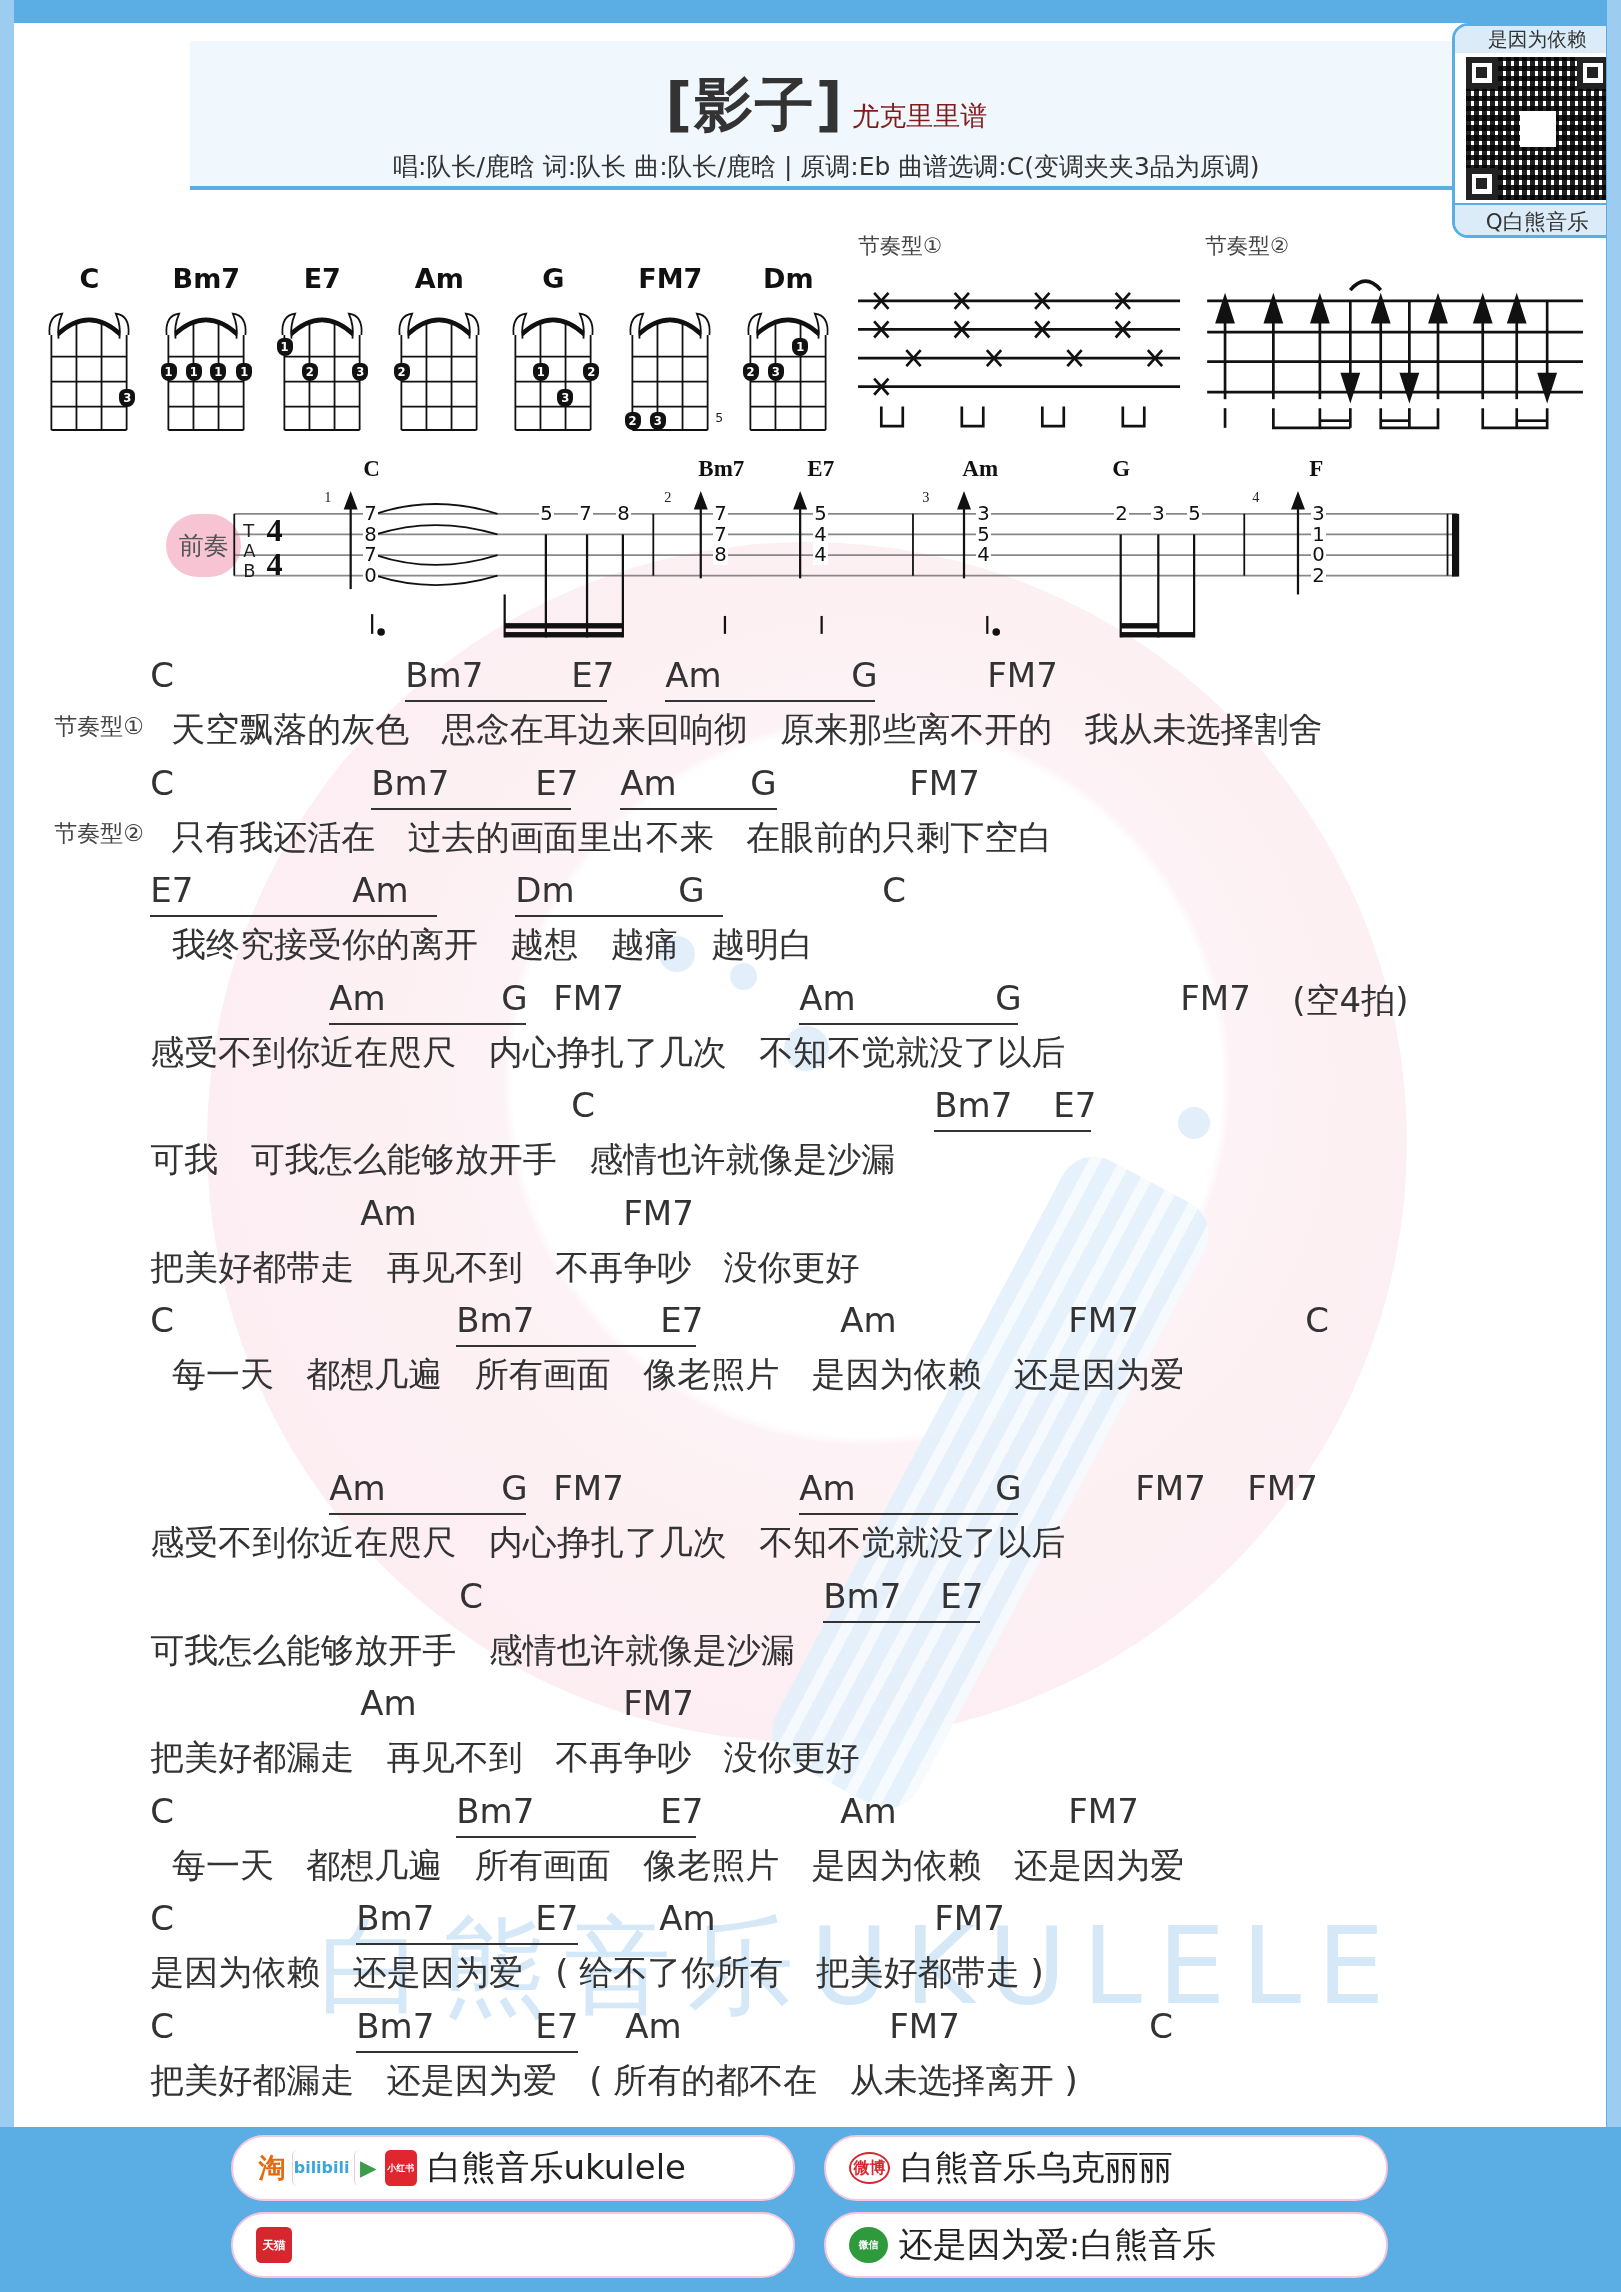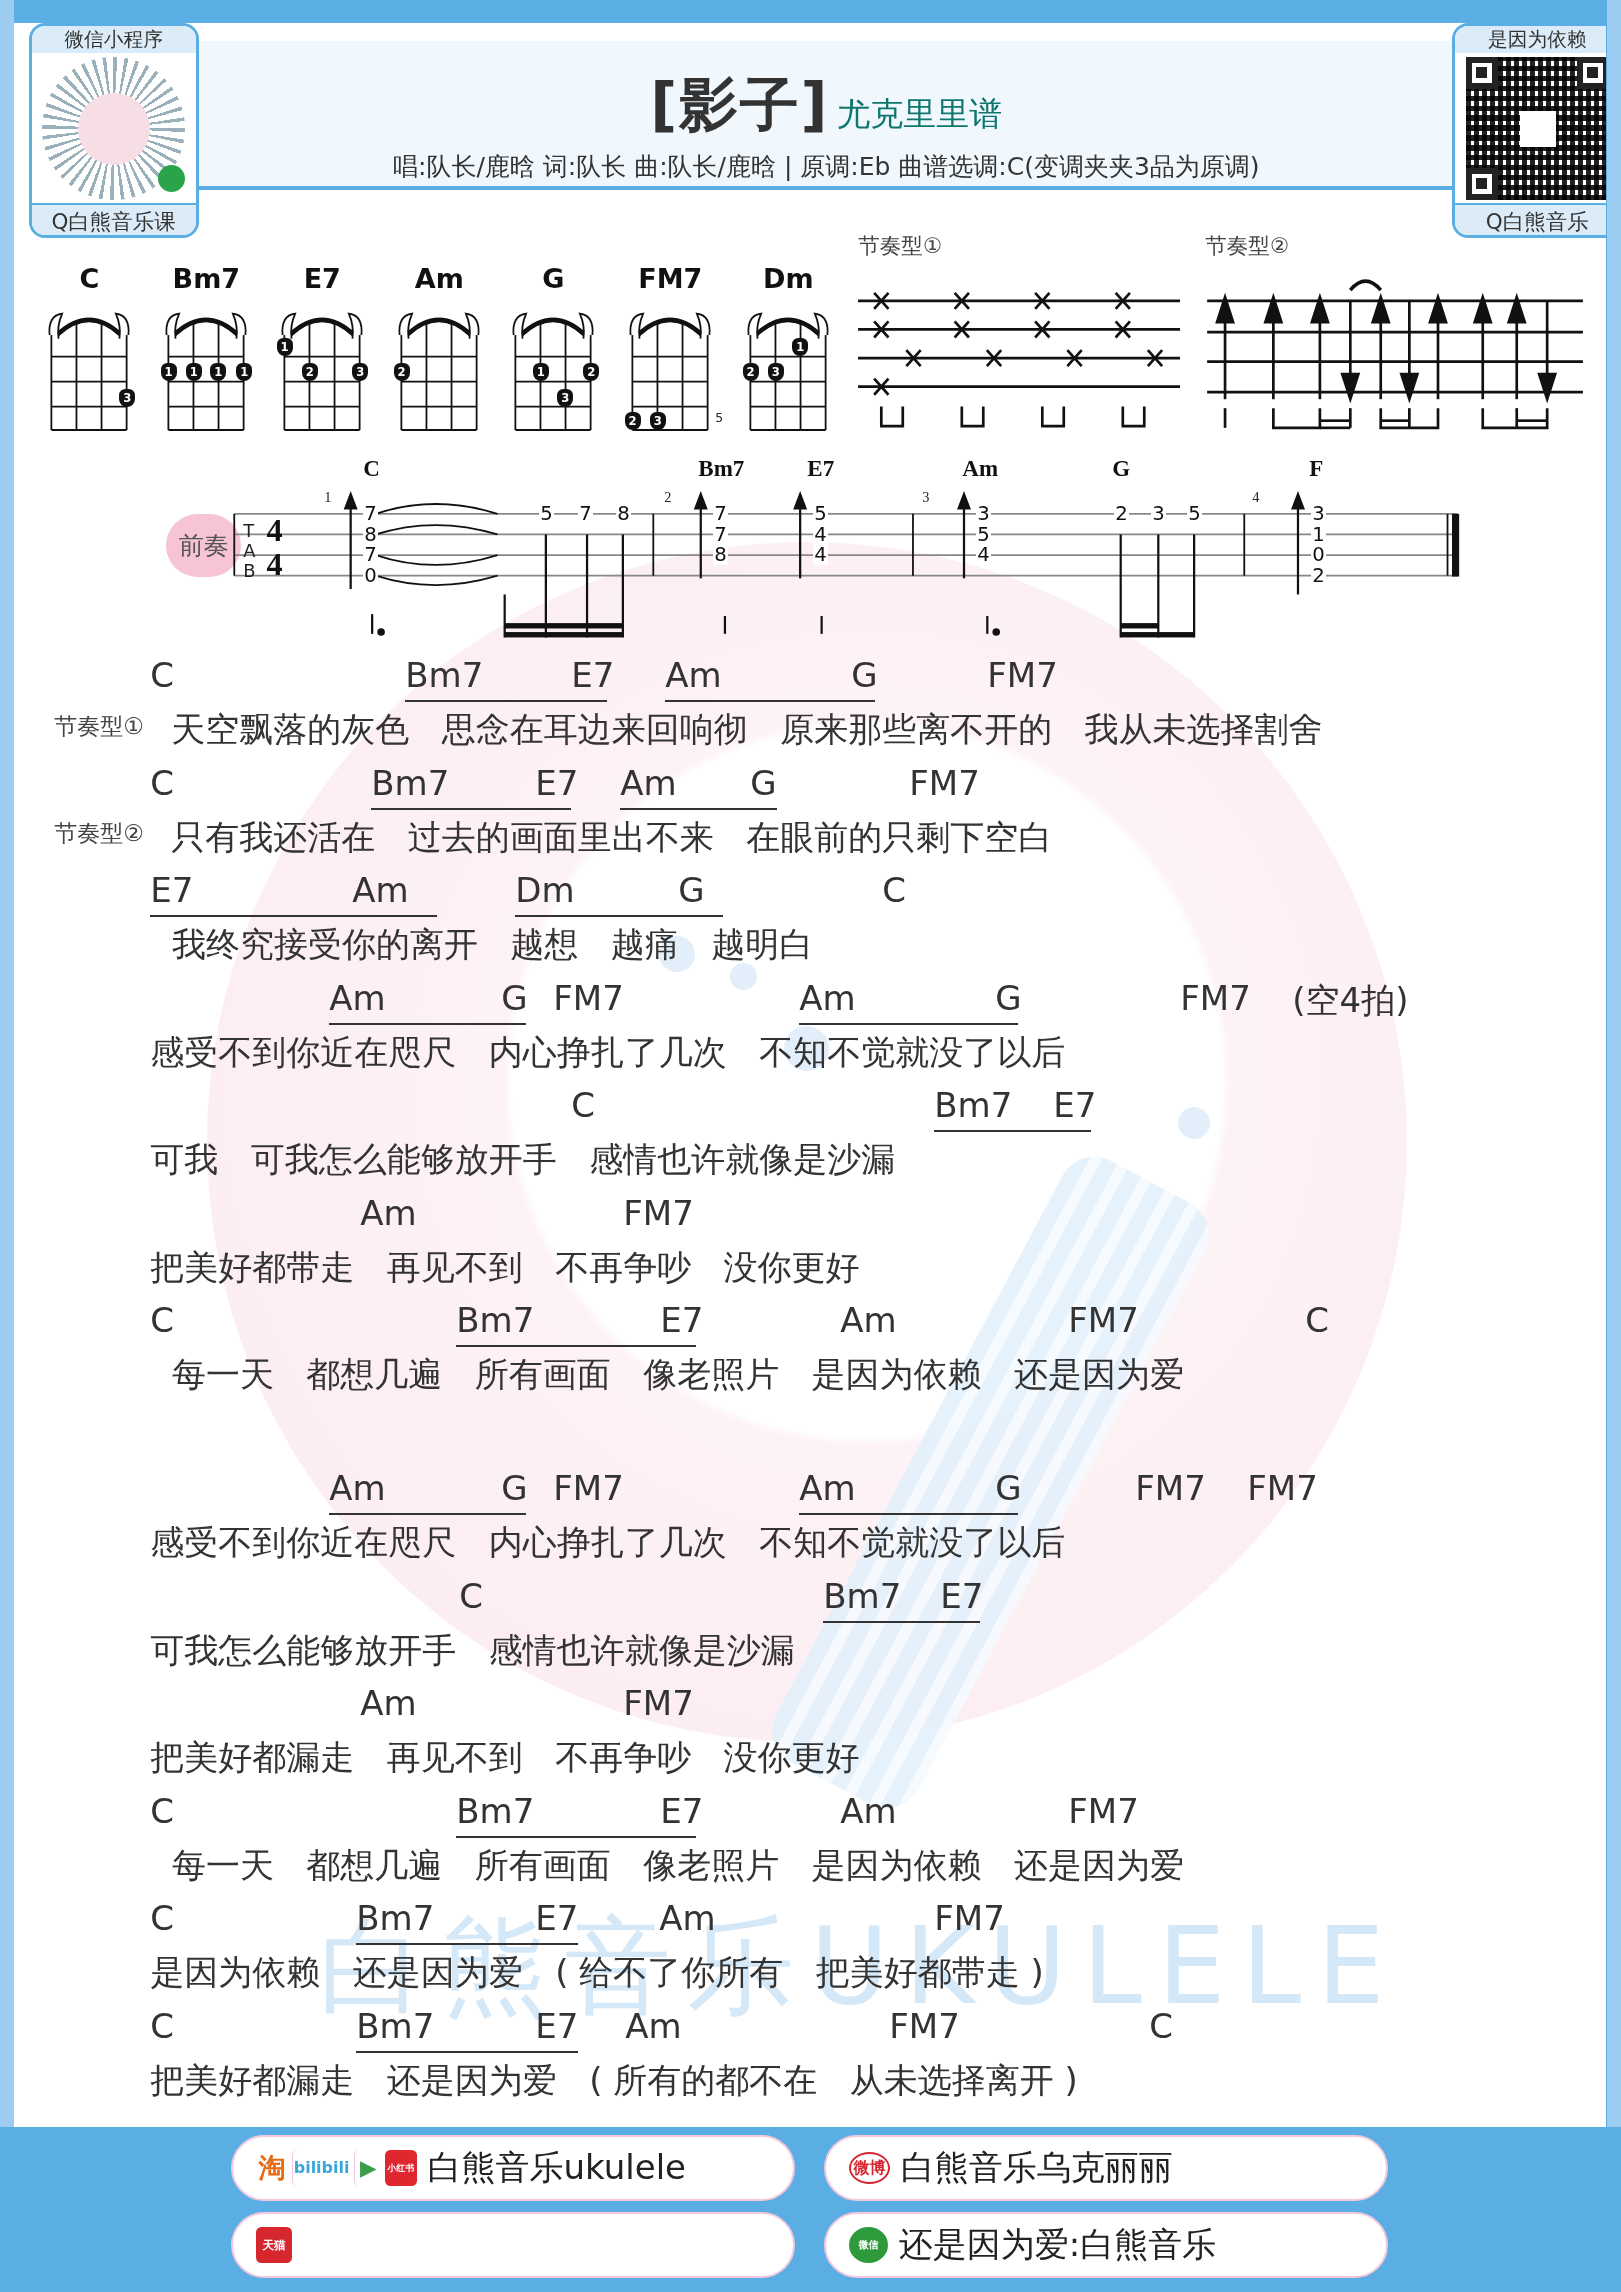--- a/index.html
+++ b/index.html
@@ -36,21 +36,21 @@
     color: #d4e8f8; font-family: "DejaVu Sans", sans-serif; white-space: nowrap;
   }
 
   
   .header {
     position: absolute; left: 176px; top: 18px; width: 1272px; height: 149px;
     background: #f0f8fe; border-bottom: 4.5px solid #5aaee3;
   }
   .title-wrap { position: absolute; left: 0; right: 0; top: 25px; text-align: center; }
   .title { font-size: 59px; font-weight: bold; color: #333; letter-spacing: 1.8px; }
-  .title-sub { font-size: 33px; color: #0f766e; margin-left: 8px; }
+  .title-sub { font-size: 27px; color: #7f1d1d; margin-left: 8px; }
   .meta { position: absolute; left: 0; right: 0; top: 109px; text-align: center; font-size: 25px; color: #333; }
 
   .qr-card {
     position: absolute; top: 0; width: 170px; height: 215px;
     border: 3.6px solid #5aaee3; border-radius: 16px; background: #ffffff; overflow: hidden;
   }
   .qr-card.left { left: 14.3px; }
   .qr-card.right { left: 1438px; }
   .qr-top { height: 27px; background: #dbecf8; text-align: center; font-size: 19.7px; line-height: 27px; color: #333; }
   .qr-img { height: 150px; display: flex; align-items: center; justify-content: center; }
@@ -134,28 +134,20 @@
   <div class="wm-dot" style="left:1164px;top:1084px;width:32px;height:32px;"></div>
   <div class="wm-text">白熊音乐UKULELE</div>
 
   <div class="header">
     <div class="title-wrap">
       <span class="title">[影子]</span><span class="title-sub">尤克里里谱</span>
     </div>
     <div class="meta">唱:队长/鹿晗 词:队长 曲:队长/鹿晗 | 原调:Eb 曲谱选调:C(变调夹夹3品为原调)</div>
   </div>
 
-  <div class="qr-card left">
-    <div class="qr-top">微信小程序</div>
-    <div class="qr-img" style="position:relative;">
-      <div class="miniapp-code"></div>
-      <div class="miniapp-badge"></div>
-    </div>
-    <div class="qr-bot">Q白熊音乐课</div>
-  </div>
 
   <div class="qr-card right">
     <div class="qr-top">是因为依赖</div>
     <div class="qr-img">
       <div class="qr-code">
         <div class="qr-finder" style="left:0;top:0;"></div>
         <div class="qr-finder" style="right:0;top:0;"></div>
         <div class="qr-finder" style="left:0;bottom:0;"></div>
       </div>
     </div>

